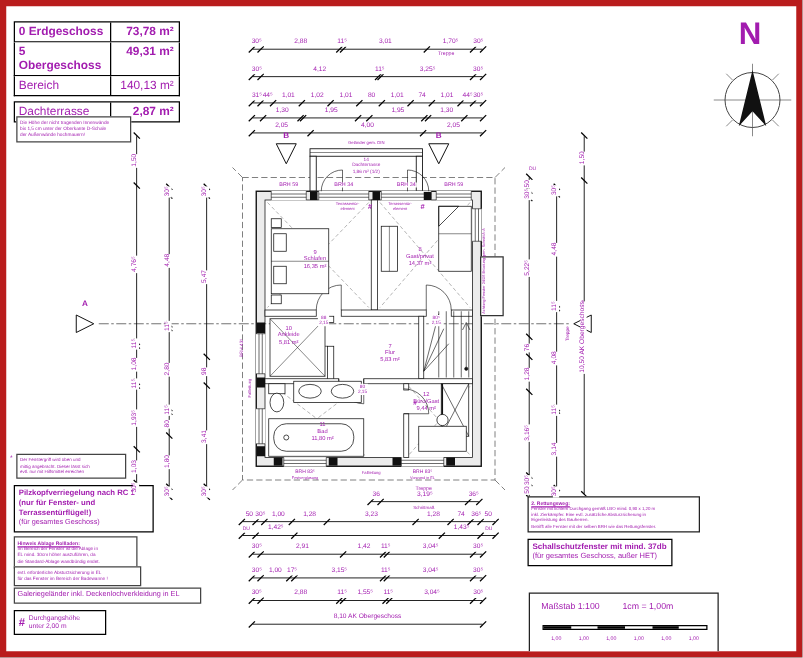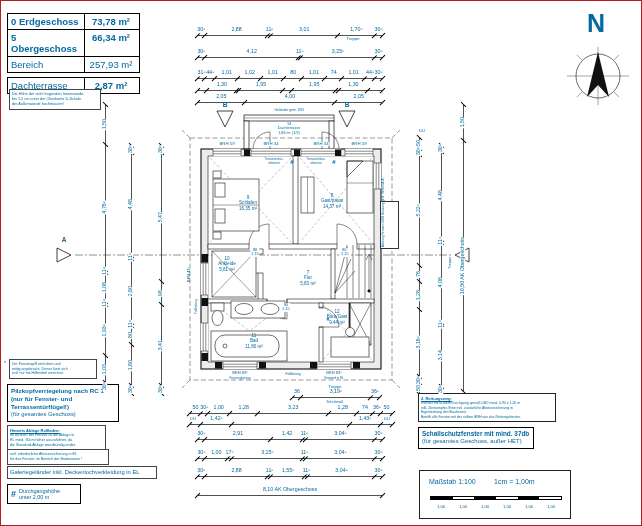--- a/index.html
+++ b/index.html
@@ -1,17 +1,17 @@
 <!DOCTYPE html>
 <html><head>
 <meta charset="utf-8">
 <style>
   html,body{margin:0;padding:0;background:#888;}
-  #sheet{position:relative;width:642px;height:526px;background:#fff;border:1px solid #b91c1c;box-sizing:border-box;
-         font-family:"Liberation Sans","DejaVu Sans",sans-serif;color:#0369a1;overflow:hidden;}
+  #sheet{position:relative;width:642px;height:526px;background:#fff;border:5px solid #b91c1c;box-sizing:border-box;
+         font-family:"Liberation Sans","DejaVu Sans",sans-serif;color:#a21caf;overflow:hidden;}
   .abs{position:absolute;box-sizing:border-box;}
   .pl{position:absolute;transform:translateX(-50%);text-align:center;line-height:1.15;white-space:nowrap;}
   .wbg{background:#fff;padding:0 1px;}
   .vtext{writing-mode:vertical-rl;transform:rotate(180deg);white-space:nowrap;line-height:1.2;}
   
   .chain{position:absolute;display:flex;}
   .chain.h{height:12px;background-image:linear-gradient(#000,#000);background-size:100% 0.7px;
            background-position:0 6px;background-repeat:no-repeat;}
   .chain.v{width:12px;flex-direction:column;background-image:linear-gradient(#000,#000);
            background-size:0.7px 100%;background-position:6px 0;background-repeat:no-repeat;}
@@ -19,21 +19,21 @@
   .chain.h .seg::before{content:"";position:absolute;left:-1px;top:2.5px;width:0.8px;height:7px;background:#000;transform:rotate(45deg);}
   .chain.h::after{content:"";position:absolute;right:-1px;top:2.5px;width:0.8px;height:7px;background:#000;transform:rotate(45deg);}
   .chain.v .seg::before{content:"";position:absolute;top:-1px;left:2.5px;height:0.8px;width:7px;background:#000;transform:rotate(45deg);}
   .chain.v::after{content:"";position:absolute;bottom:-1px;left:2.5px;height:0.8px;width:7px;background:#000;transform:rotate(45deg);}
   .chain.h .lbl{font-size:5.3px;line-height:1;background:#fff;padding:0 0.5px;transform:translateY(-4.6px);white-space:nowrap;z-index:2;}
   .chain.v .lbl{font-size:5.3px;line-height:1;background:#fff;padding:0.5px 0;writing-mode:vertical-rl;transform:rotate(180deg);white-space:nowrap;z-index:2;}
   
   .trow{display:flex;border:1.1px solid #000;border-top:none;background:#fff;}
   .trow:first-child{border-top:1.1px solid #000;}
   .trow .tl{flex:1;padding:2px 3px;border-right:0.9px solid #000;}
-  .trow .tv{width:48px;text-align:center;padding:2px 4px 2px 2px;}
+  .trow .tv{width:48px;text-align:right;padding:2px 4px 2px 2px;}
   .bold{font-weight:bold;}
   .notebox{border:0.7px solid #444;background:#fff;padding:2px 2px;line-height:1.3;}
   .u{text-decoration:underline;}
 </style>
 </head>
 <body>
 
 <div id="sheet">
 
   <svg width="642" height="526" viewBox="0 0 642 526" style="position:absolute;left:0;top:0">
@@ -219,25 +219,25 @@
     </g>
   </svg>
 
   <div class="abs" style="left:6px;top:12px;width:133px;font-size:9.5px;">
     <div class="trow bold">
       <span class="tl">0 Erdgeschoss</span>
       <span class="tv">73,78 m²</span>
     </div>
     <div class="trow bold">
       <span class="tl">5 Obergeschoss</span>
-      <span class="tv">66,34 m²</span>
+      <span class="tv">49,31 m²</span>
     </div>
     <div class="trow">
       <span class="tl">Bereich</span>
-      <span class="tv">257,93 m²</span>
+      <span class="tv">140,13 m²</span>
     </div>
     <div class="trow" style="margin-top:4px;border-top:1.1px solid #000;">
       <span class="tl">Dachterrasse</span>
       <span class="tv bold">2,87 m²</span>
     </div>
   </div>
 
   <div class="abs notebox" style="left:8px;top:88px;width:92px;font-size:3.8px;">
     <div>Die Höhe der nicht tragenden Innenwände</div>
     <div>bis 1,5 cm unter der Oberkante D-Schale</div>

